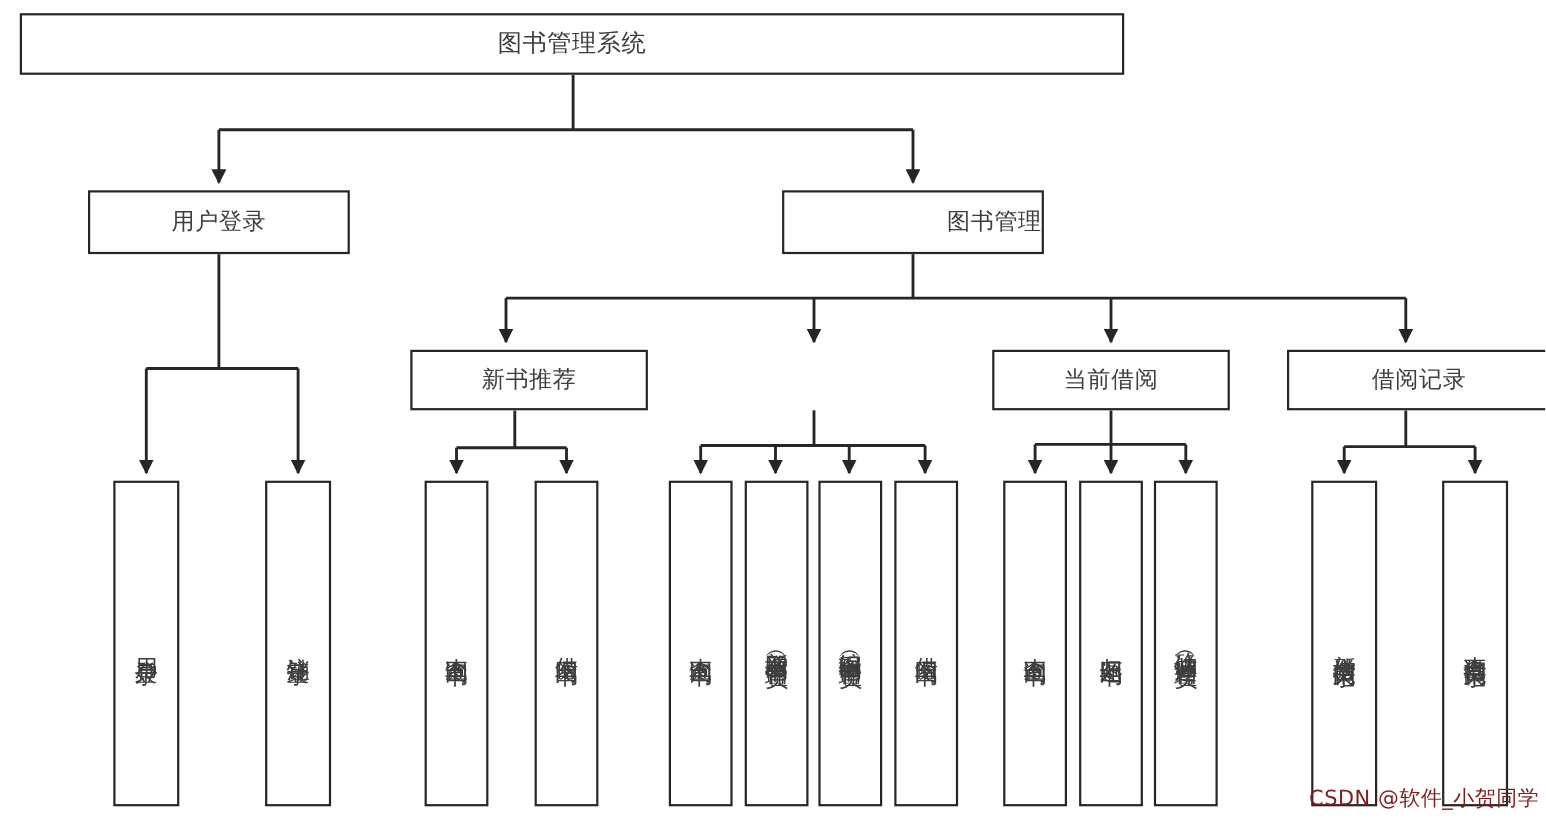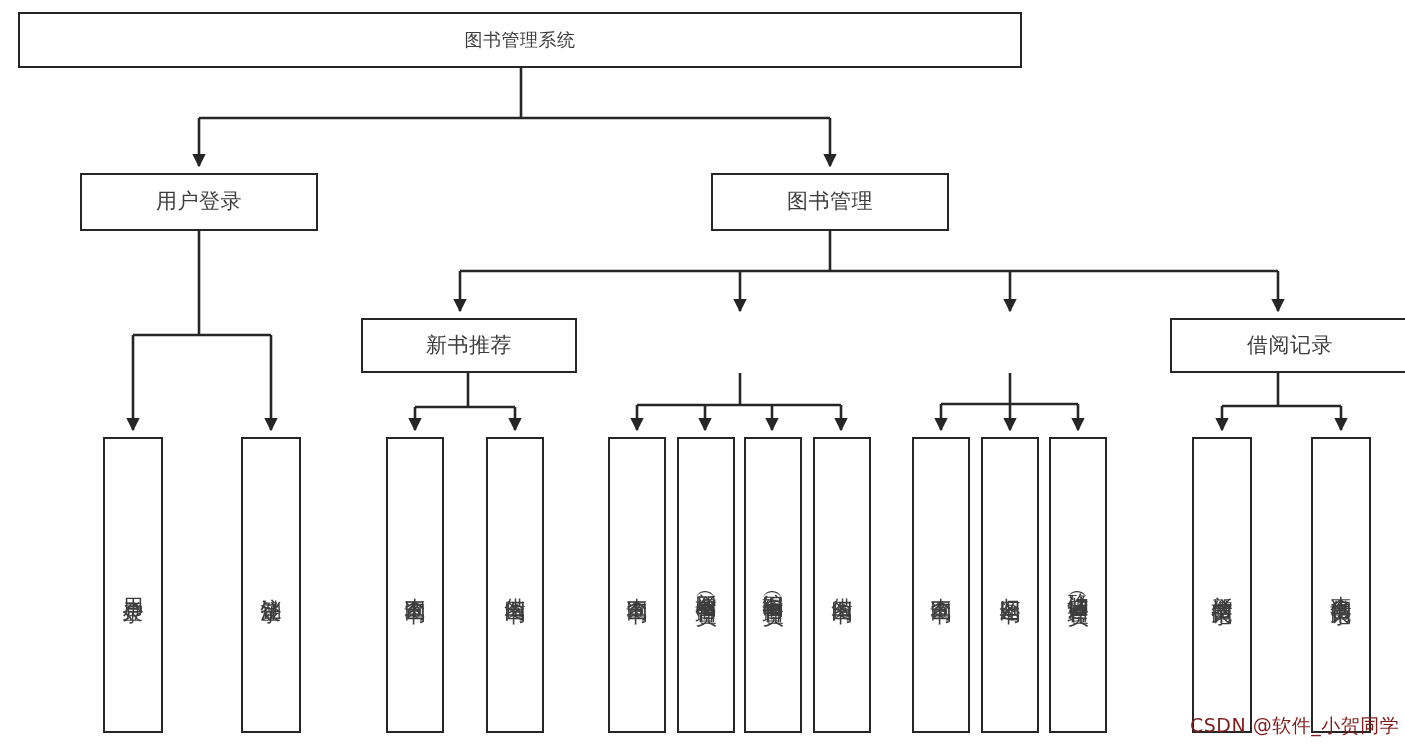--- a/index.html
+++ b/index.html
@@ -38,21 +38,21 @@
     z-index: 2;
   }
   .node .label {
     font-size: 21px;
     line-height: 1.12;
     letter-spacing: 0.5px;
     color: #3d3d3d;
     text-align: center;
     white-space: nowrap;
   }
-  .node.root .label { font-size: 18px; }
+  .node.root .label { font-size: 22px; }
   .node.leaf {
     align-items: center;
     justify-content: center;
   }
   .node.leaf .label {
     writing-mode: vertical-rl;
     text-orientation: upright;
     font-size: 21px;
     line-height: 1.34;
     letter-spacing: 2px;
@@ -124,29 +124,32 @@
   </svg>
 
   <div class="node root" style="left:18px; top:12px; width:1004px; height:56px;">
     <span class="label">图书管理系统</span>
   </div>
 
   <div class="node" style="left:80px; top:173px; width:238px; height:58px;">
     <span class="label">用户登录</span>
   </div>
 
-  <div class="node" style="left:711px; top:173px; width:238px; height:58px;">
+  <div class="node" style="left:711px; top:173px; width:238px; height:58px;justify-content:flex-end;">
     <span class="label">图书管理</span>
   </div>
 
-  <div class="node" style="left:361px; top:318px; width:216px; height:55px;">
+  <div class="node" style="left:373px; top:318px; width:216px; height:55px;">
     <span class="label">新书推荐</span>
   </div>
 
 
+  <div class="node" style="left:902px; top:318px; width:216px; height:55px;">
+    <span class="label">当前借阅</span>
+  </div>
 
   <div class="node" style="left:1170px; top:318px; width:240px; height:55px;">
     <span class="label">借阅记录</span>
   </div>
 
   <div class="node leaf" style="left:103px; top:437px; width:60px; height:296px;">
     <span class="label">用户登录</span>
   </div>
 
   <div class="node leaf" style="left:241px; top:437px; width:60px; height:296px;">

